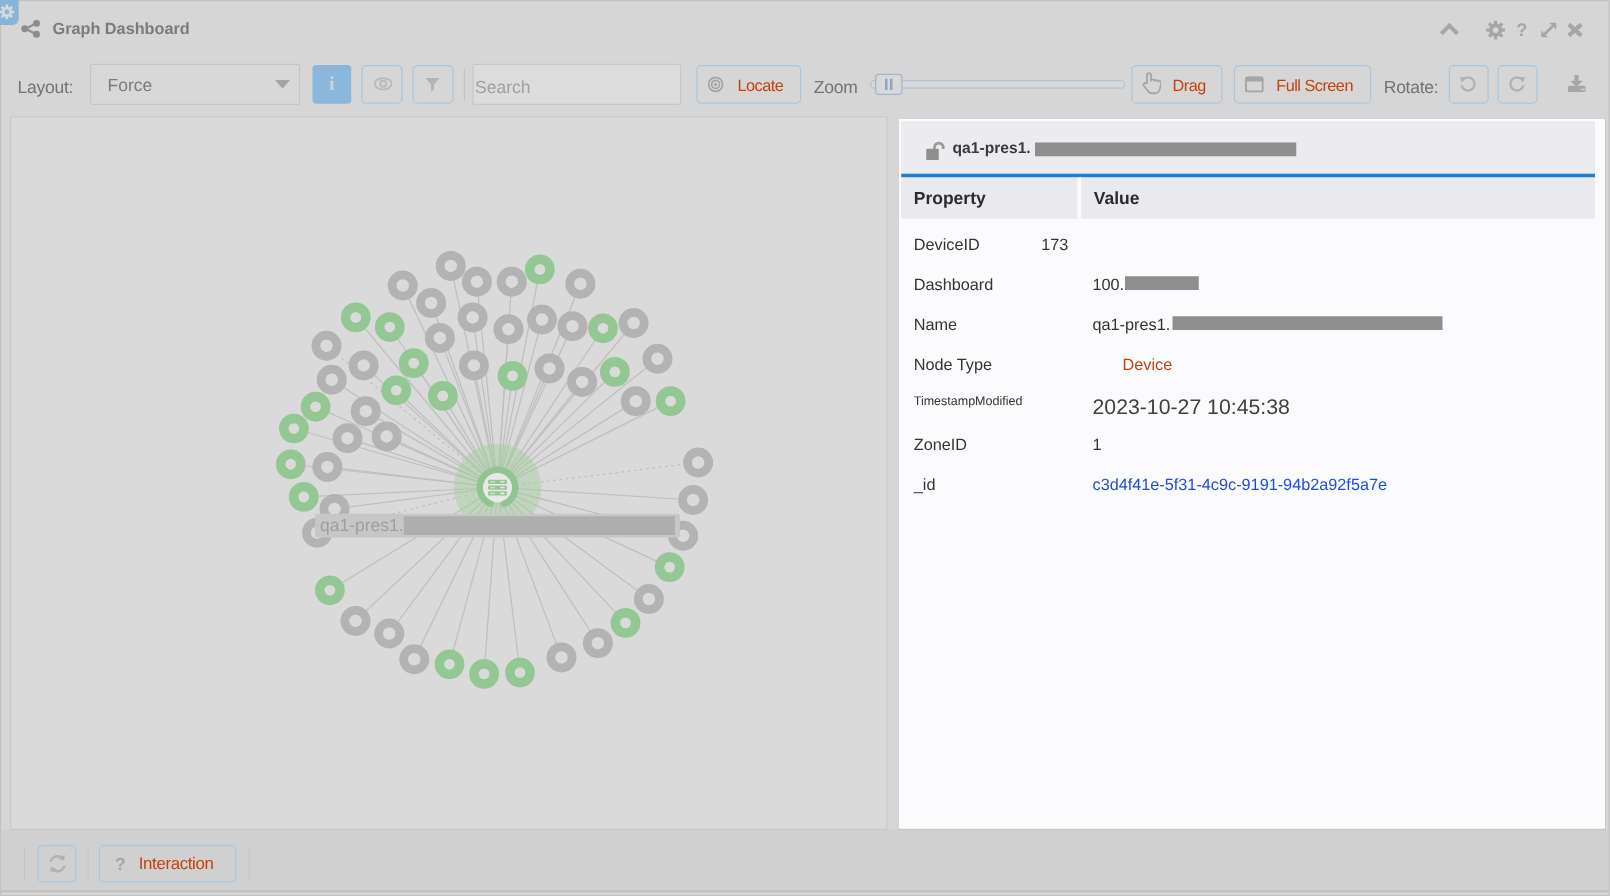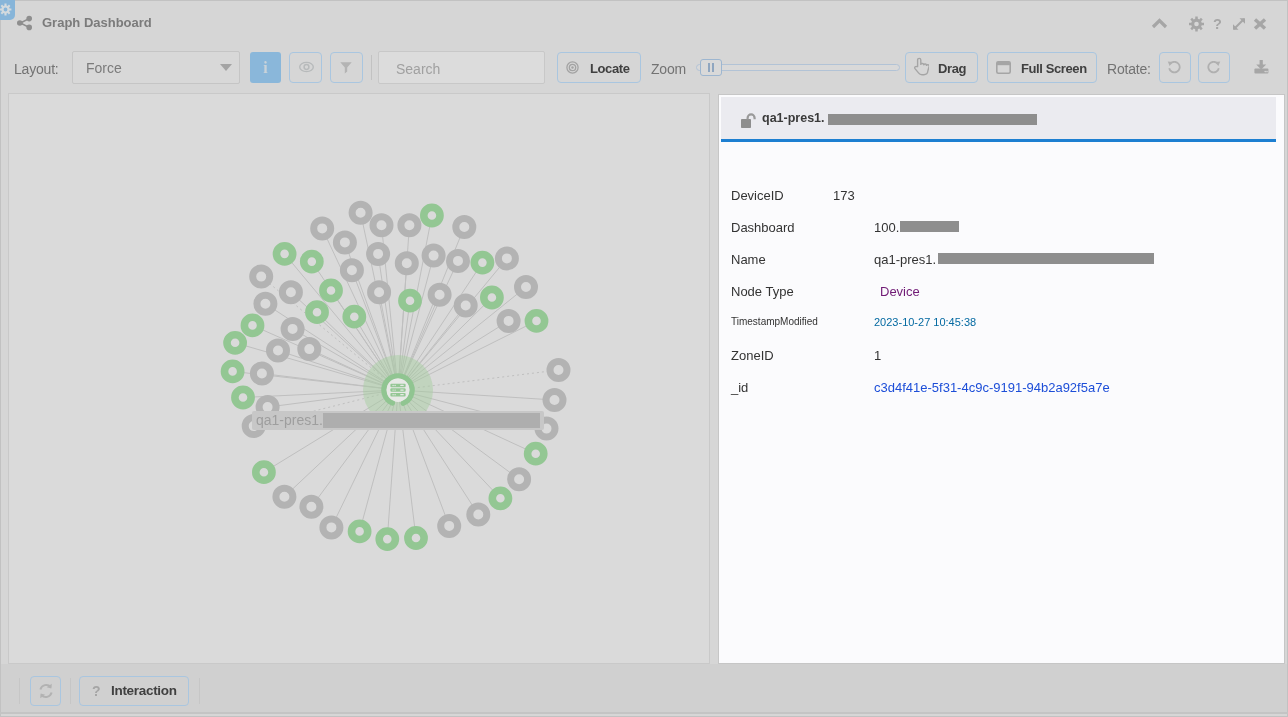--- a/index.html
+++ b/index.html
@@ -1,18 +1,18 @@
 <!DOCTYPE html>
 <html><head><meta charset="utf-8">
 <style>
 *{box-sizing:border-box;margin:0;padding:0}
 html,body{width:1288px;height:717px;overflow:hidden;background:#d6d6d6;font-family:"Liberation Sans",sans-serif}
 .abs{position:absolute}
 .btn{position:absolute;border:1.5px solid #a9c6e0;border-radius:4px;background:transparent}
-.btxt{font-weight:bold;color:#404040;font-size:13px;letter-spacing:-0.4px}
+.btxt{font-weight:normal;color:#c2410c;font-size:13px;letter-spacing:-0.4px}
 .lbl{color:#737373;font-size:14px;letter-spacing:-0.2px}
 </style></head>
 <body>
 <div class="abs" style="left:0;top:0;width:1288px;height:717px;border:1px solid #c2c2c2"></div>
 
 <svg class="abs" style="left:16px;top:15px" width="18" height="16" viewBox="0 0 18 16">
  <g stroke="#8e8e8e" stroke-width="1.6" fill="none">
   <line x1="4" y1="8.2" x2="13" y2="3.6"></line>
       <line x1="4" y1="7.8" x2="13" y2="12.4"></line>
  </g>
@@ -63,21 +63,21 @@
 </svg>
 
 <div class="btn" style="left:330px;top:52px;width:33px;height:31px"></div>
 <svg class="abs" style="left:340px;top:62px" width="12" height="12" viewBox="0 0 12 12">
  <path d="M0.3,0.3 L11.7,0.3 L7.2,5.6 L7.2,9.4 L4.8,11.4 L4.8,5.6 Z" fill="#b4b4b4"></path>
 </svg>
 
 <div class="abs" style="left:371px;top:55px;width:1px;height:25px;background:#c2c2c2"></div>
 
 <div class="abs" style="left:378px;top:51px;width:167px;height:33px;background:#dcdcdc;border:1px solid #c8c8c8;border-radius:2px"></div>
-<div class="abs" style="left:396px;top:61px;font-size:14px;color:#a0a0a0">Search</div>
+<div class="abs" style="left:380px;top:61px;font-size:14px;color:#a0a0a0">Search</div>
 
 <div class="btn" style="left:557px;top:52px;width:84px;height:31px"></div>
 <svg class="abs" style="left:566px;top:61px" width="13" height="13" viewBox="0 0 13 13">
  <circle cx="6.5" cy="6.5" r="5.6" fill="none" stroke="#a3a3a3" stroke-width="1.3"></circle>
  <circle cx="6.5" cy="6.5" r="3.2" fill="none" stroke="#a3a3a3" stroke-width="1.3"></circle>
  <circle cx="6.5" cy="6.5" r="1.2" fill="#a3a3a3"></circle>
 </svg>
 <div class="abs btxt" style="left:590px;top:61px">Locate</div>
 
 <div class="abs lbl" style="left:651px;top:61px">Zoom</div>
@@ -263,34 +263,39 @@
 
 <div class="abs" style="left:718px;top:94px;width:567px;height:570px;background:#fbfbfd;border:1px solid #c6c6c6">
   <div class="abs" style="left:2px;top:2px;right:8px;height:45px;background:#ebebf0;border-bottom:3px solid #1d7fd1">
     <svg class="abs" style="left:19px;top:16px" width="18" height="15" viewBox="0 0 18 15">
       <rect x="1" y="6" width="10" height="9" rx="0.8" fill="#8e8e8e"></rect>
       <path d="M7.6,6.5 L7.6,4.9 A3.5,3.5 0 0 1 14.6,4.9 L14.6,6.2" fill="none" stroke="#9a9a9a" stroke-width="2.2"></path>
     </svg>
     <div class="abs" style="left:41px;top:14px;font-size:12.5px;font-weight:bold;color:#3a3a3a">qa1-pres1.</div>
     <div class="abs" style="left:107px;top:17px;width:209px;height:11px;background:#8e8e8e"></div>
   </div>
+  <div class="abs" style="left:2px;top:47px;right:8px;height:33px;background:#eaeaee">
+    <div class="abs" style="left:10px;top:8px;font-size:14px;font-weight:bold;color:#2b2b2b">Property</div>
+    <div class="abs" style="left:141px;top:0;width:3px;height:33px;background:#fbfbfd"></div>
+    <div class="abs" style="left:154px;top:8px;font-size:14px;font-weight:bold;color:#2b2b2b">Value</div>
+  </div>
 </div>
 
 <div class="abs" style="left:731px;top:188px;font-size:13px;color:#333">DeviceID</div>
 <div class="abs" style="left:833px;top:188px;font-size:13px;color:#333">173</div>
 <div class="abs" style="left:731px;top:220px;font-size:13px;color:#333">Dashboard</div>
 <div class="abs" style="left:874px;top:220px;font-size:13px;color:#333">100.</div>
 <div class="abs" style="left:900px;top:221px;width:59px;height:11px;background:#8e8e8e"></div>
 <div class="abs" style="left:731px;top:252px;font-size:13px;color:#333">Name</div>
 <div class="abs" style="left:874px;top:252px;font-size:13px;color:#333">qa1-pres1.</div>
 <div class="abs" style="left:938px;top:253px;width:216px;height:11px;background:#8e8e8e"></div>
 <div class="abs" style="left:731px;top:284px;font-size:13px;color:#333">Node Type</div>
-<div class="abs" style="left:880px;top:284px;font-size:13px;color:#701a75">Device</div>
+<div class="abs" style="left:898px;top:284px;font-size:13px;color:#c2410c">Device</div>
 <div class="abs" style="left:731px;top:316px;font-size:10px;color:#333">TimestampModified</div>
-<div class="abs" style="left:874px;top:316px;font-size:11px;color:#0369a1">2023-10-27 10:45:38</div>
+<div class="abs" style="left:874px;top:316px;font-size:17px;color:#404040">2023-10-27 10:45:38</div>
 <div class="abs" style="left:731px;top:348px;font-size:13px;color:#333">ZoneID</div>
 <div class="abs" style="left:874px;top:348px;font-size:13px;color:#333">1</div>
 <div class="abs" style="left:731px;top:380px;font-size:13px;color:#333">_id</div>
 <div class="abs" style="left:874px;top:380px;font-size:13px;color:#1d4ed8">c3d4f41e-5f31-4c9c-9191-94b2a92f5a7e</div>
 
 <div class="abs" style="left:1px;top:664px;width:1286px;height:48px;background:#d0d0d0"></div>
 <div class="abs" style="left:0px;top:712px;width:1288px;height:2px;background:#c4c4c4"></div>
 <div class="abs" style="left:19px;top:678px;width:1px;height:26px;background:#c6c6c6"></div>
 <div class="btn" style="left:30px;top:676px;width:31px;height:30px"></div>
 <svg class="abs" style="left:38px;top:683px" width="16" height="16" viewBox="0 0 16 16">

